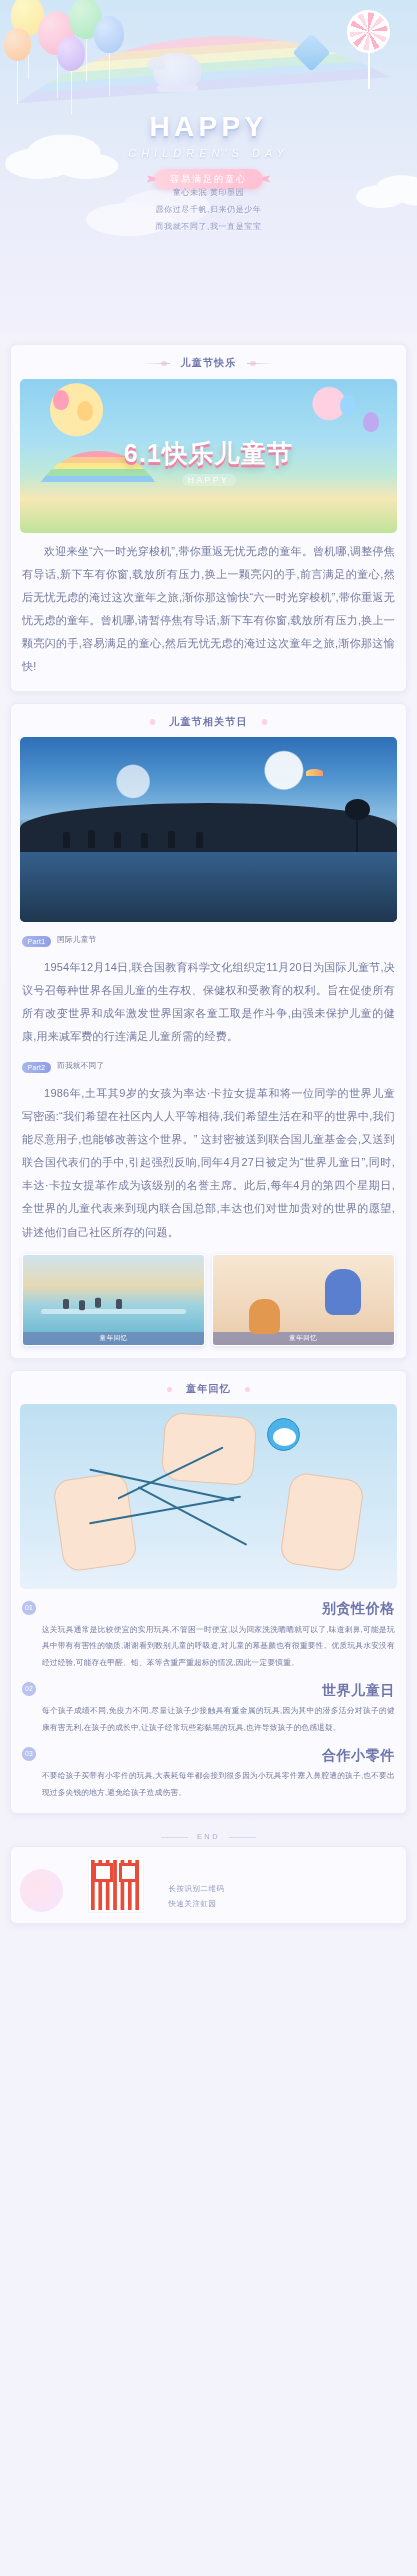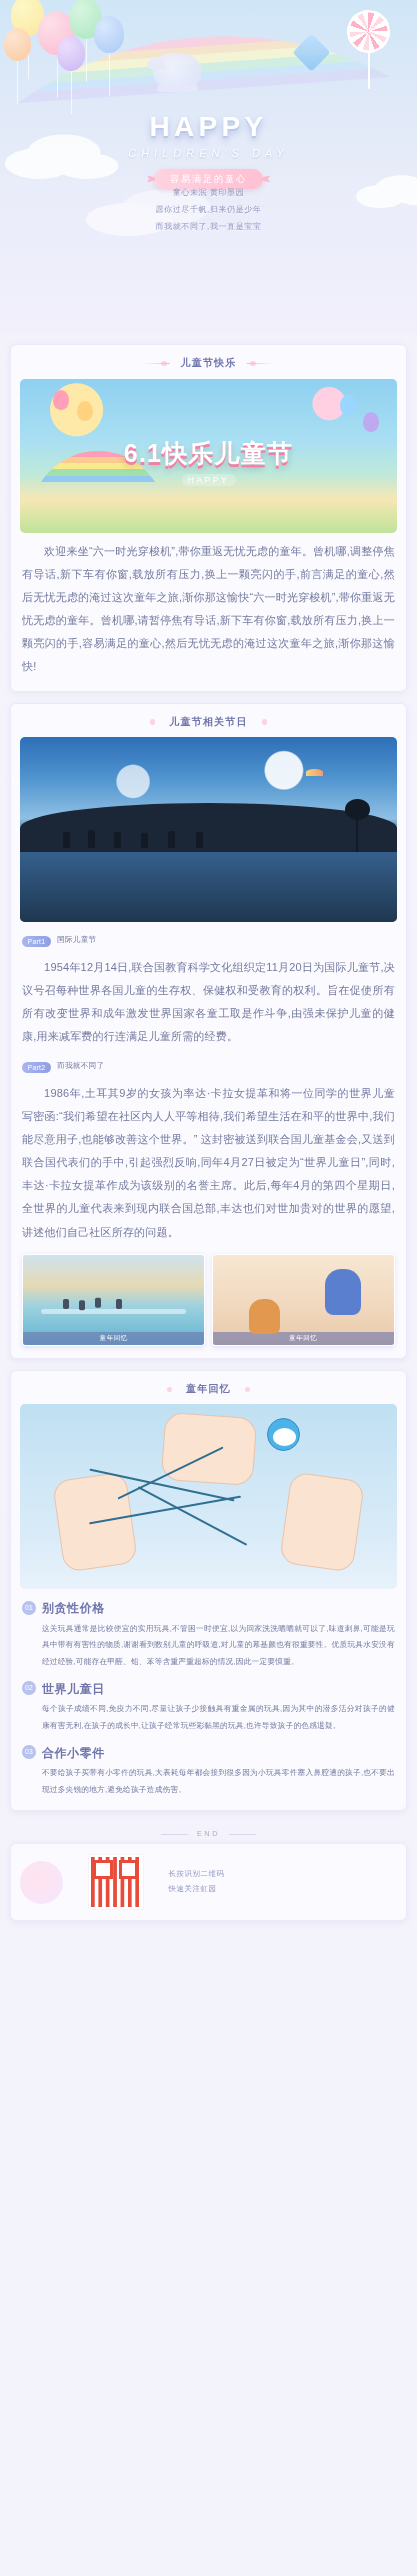--- a/index.html
+++ b/index.html
@@ -353,22 +353,22 @@
   }
   .tip-num {
     flex: none;
     width: 13.6px; height: 13.6px; border-radius: 50%;
     background: #b7c2ef; color:#fff;
     font-size: 6.8px; line-height: 13.6px; text-align: center;
     margin-top: 0.6px;
   }
   .tip-body { flex: 1; }
   .tip-title {
-    font-size: 12px; color: #6f76ab; font-weight: bold;
-    letter-spacing: 0.6px; margin-bottom: 3.7px;
+    font-size: 14px; color: #6f76ab; font-weight: bold;
+    letter-spacing: 0.6px; margin-bottom: 3.7px; text-align: right;
   }
   .tip-text {
     font-size: 7.7px; line-height: 2.1; color:#737a9f;
     text-align: justify; letter-spacing: 0.2px;
   }
 
   
   .end-wrap { text-align:center; margin: 16px 0 5px; }
   .end-text {
     display:inline-block; color:#a7adcf; font-size: 7.4px; letter-spacing: 2.5px;
@@ -379,21 +379,21 @@
   }
   .end-text:before{left:-25px;} .end-text:after{right:-25px;}
 
   .footer {
     margin: 3.7px 10px 13.6px;
     background: #fbfaff;
     border: 0.6px solid #eceaf8;
     border-radius: 6.2px;
     padding: 11px 8.6px;
     display: flex;
-    align-items: center;
+    align-items: flex-end;
     gap: 26px;
     box-shadow: 0 1.2px 6.2px rgba(150,160,210,.14);
     font-family: Liberation Serif, serif;
   }
   .qr {
     width: 54px; height: 54px; flex: none;
     background:
       linear-gradient(90deg,#e84b3a 0 3.7px, #fff 3.7px 7.4px) 0 0/7.4px 7.4px,
       linear-gradient(180deg,#e84b3a 0 3.7px, #fff 3.7px 7.4px) 0 0/7.4px 7.4px;
     background-color:#fff;

